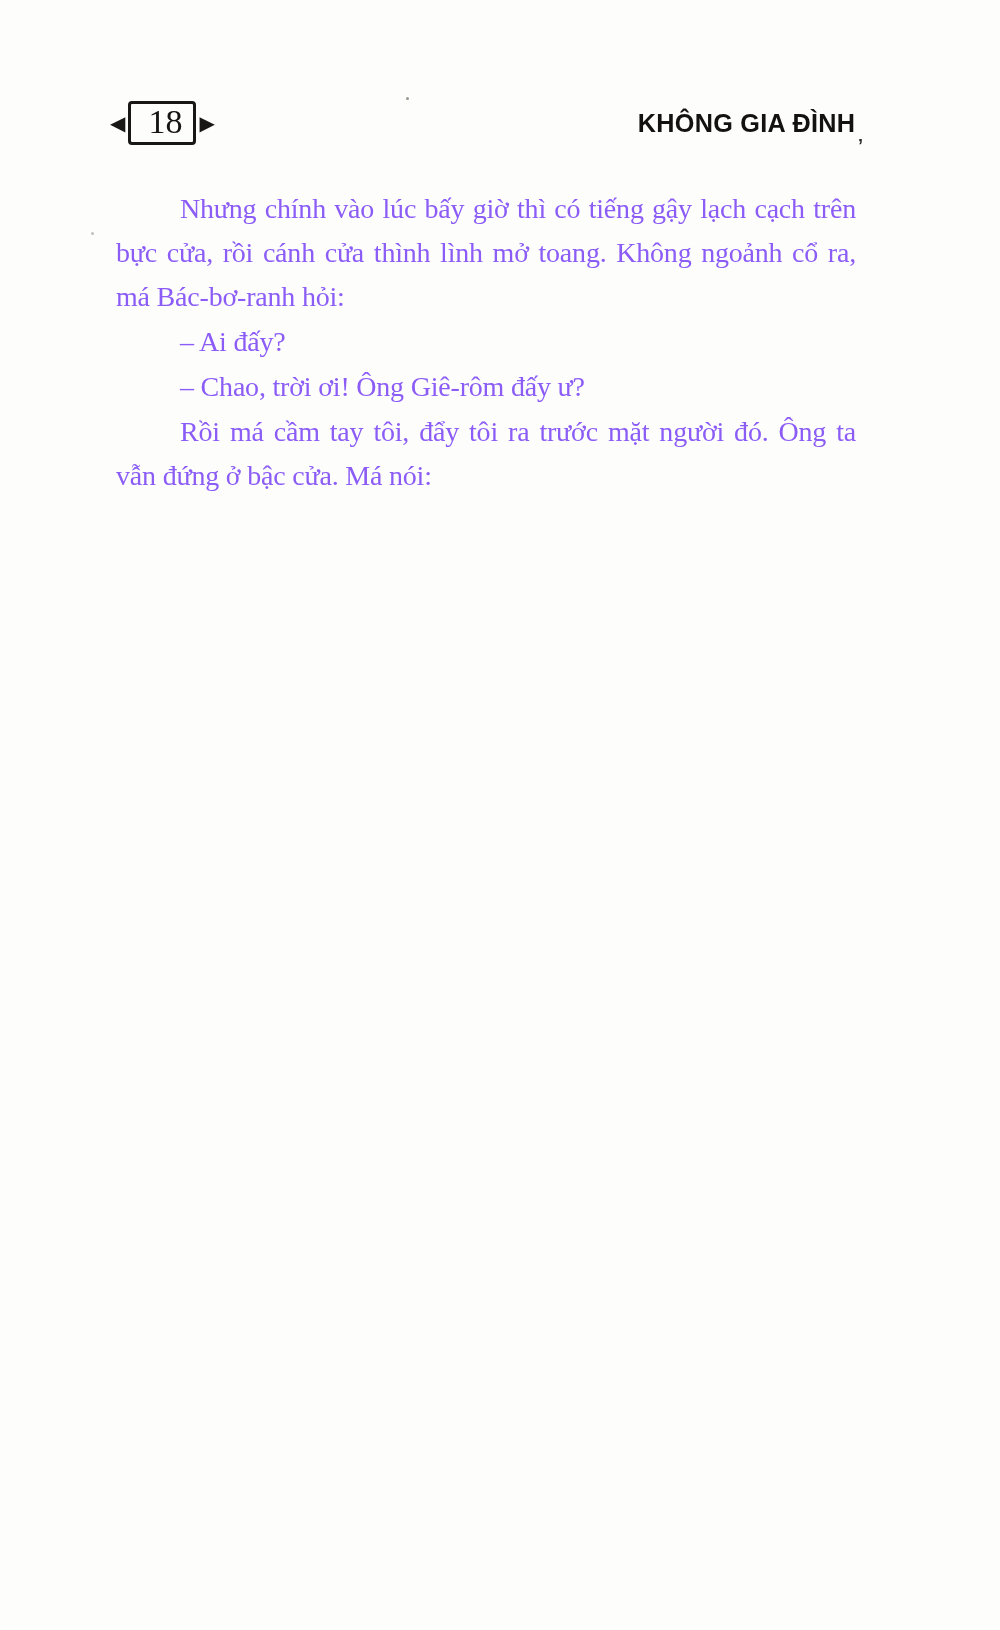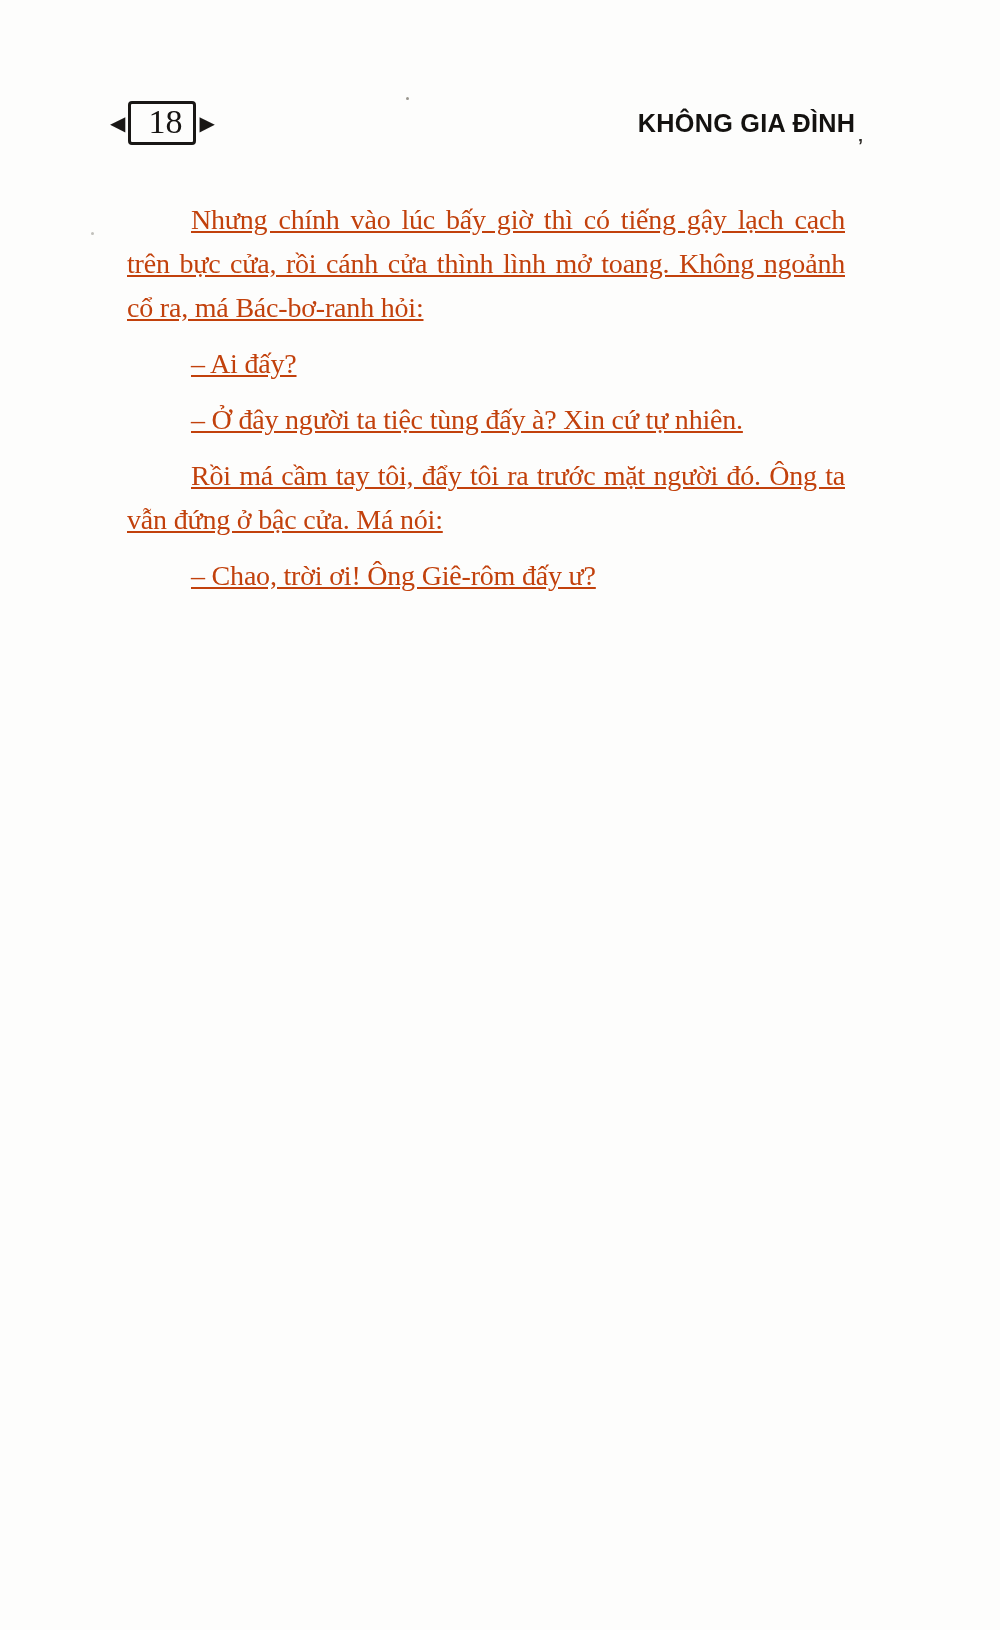--- a/index.html
+++ b/index.html
@@ -80,28 +80,27 @@
   .speck.s1 { top: 97px;  left: 406px; }
   .speck.s2 { top: 232px; left: 91px; opacity: .6; }
   
   .text-block {
     position: absolute;
     top: 186px;
     left: 115px;
     width: 742px;
   }
   .text-block p {
-    margin: 12px;
+    margin: 1px;
     font-size: 28px;
     line-height: 44px;
     letter-spacing: -0.2px;
     text-align: justify;
     text-indent: 64px;
-    color: #c2410c;
-    text-decoration: underline;
+    color: #8b5cf6;
   }
 </style>
 </head>
 <body>
 
 <div class="page">
 
   <div class="header">
     <div class="page-badge">
       <span class="nav-arrow left">◀</span>
@@ -111,18 +110,17 @@
     <div class="book-title">KHÔNG GIA ĐÌNH</div>
   </div>
 
   <span class="stray-mark">’</span>
   <span class="speck s1"></span>
   <span class="speck s2"></span>
 
   <div class="text-block">
     <p>Nhưng chính vào lúc bấy giờ thì có tiếng gậy lạch cạch trên bực cửa, rồi cánh cửa thình lình mở toang. Không ngoảnh cổ ra, má Bác-bơ-ranh hỏi:</p>
     <p>– Ai đấy?</p>
-    <p>– Ở đây người ta tiệc tùng đấy à? Xin cứ tự nhiên.</p>
+    <p>– Chao, trời ơi! Ông Giê-rôm đấy ư?</p>
     <p>Rồi má cầm tay tôi, đẩy tôi ra trước mặt người đó. Ông ta vẫn đứng ở bậc cửa. Má nói:</p>
-    <p>– Chao, trời ơi! Ông Giê-rôm đấy ư?</p>
   </div>
 
 </div>
 
 </body></html>

